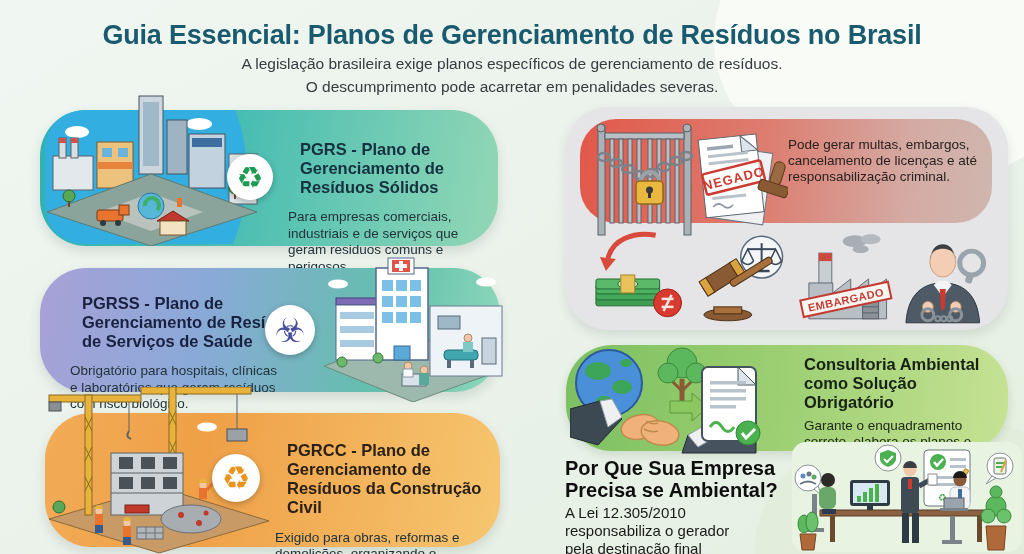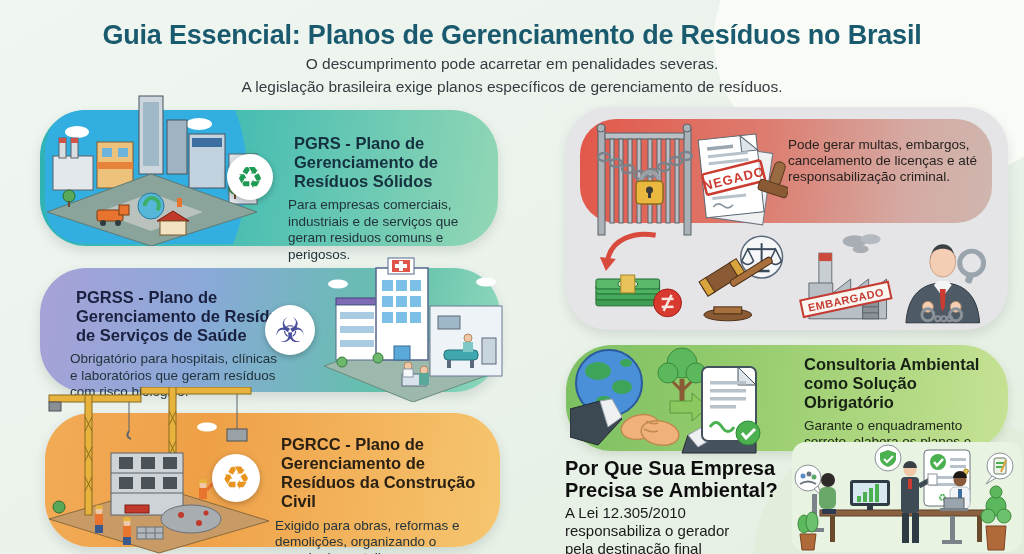--- a/index.html
+++ b/index.html
@@ -19,21 +19,21 @@
   .card-pgrss{left:40px;top:268px;width:460px;height:124px;
      background:linear-gradient(100deg,#a8a1d7 0%,#8aa9d8 35%,#62c0ab 75%,#90d9bd 100%);}
   .card-pgrcc{left:45px;top:413px;width:455px;height:134px;
      background:linear-gradient(100deg,#f2ab56 0%,#efa047 35%,#f6c670 100%);}
   .icon-circle{position:absolute;background:#fff;border-radius:50%;
      box-shadow:0 2px 6px rgba(0,0,0,0.25);display:flex;align-items:center;justify-content:center;}
   .ic1{left:187px;top:44px;width:46px;height:46px;font-size:30px;color:#1f9a52;}
   .ic2{left:225px;top:37px;width:50px;height:50px;font-size:34px;color:#4a4f9c;}
   .ic3{left:167px;top:41px;width:48px;height:48px;font-size:32px;color:#e8941f;}
   .card-text{position:absolute;}
-  .card-text h3{margin:6px;font-size:16.5px;font-weight:700;color:#15303e;line-height:1.16;}
+  .card-text h3{margin:12px;font-size:16.5px;font-weight:700;color:#15303e;line-height:1.16;}
   .card-text p{margin:6px 0 0 0;font-size:13.5px;color:#22333b;line-height:1.22;}
   .t1{left:248px;top:18px;width:202px;}
   .t1 h3{width:200px;} .t1 p{width:192px;}
   .t2{left:30px;top:14px;width:232px;}
   .t2 h3{width:226px;color:#1a2140;} .t2 p{width:212px;}
   .t3{left:230px;top:16px;width:214px;}
   .t3 h3{width:212px;color:#2a2014;} .t3 p{width:188px;}
   .svg-abs{position:absolute;}
   .risk-panel{position:absolute;left:566px;top:107px;width:442px;height:223px;
      border-radius:42px;background:#e5e4e7;box-shadow:0 5px 12px rgba(40,50,60,0.12);}
@@ -57,22 +57,22 @@
 </style>
 </head>
 <body>
 
 <div class="page">
   <div class="blob-tr"></div>
   <div class="blob-br"></div>
 
   <div class="header">
     <h1>Guia Essencial: Planos de Gerenciamento de Resíduos no Brasil</h1>
+    <p>A legislação brasileira exige planos específicos de gerenciamento de resíduos.</p>
     <p>O descumprimento pode acarretar em penalidades severas.</p>
-    <p>A legislação brasileira exige planos específicos de gerenciamento de resíduos.</p>
   </div>
 
   <section class="card card-pgrs">
     <svg class="svg-abs" style="left:-1px;top:-16px" width="232" height="152" viewBox="0 0 232 152">
       <path d="M48,16 L196,16 C212,56 212,104 194,150 L48,150 C22,150 6,134 6,108 L6,58 C6,32 22,16 48,16 Z" fill="#33aee0"></path>
       <ellipse cx="38" cy="38" rx="12" ry="6" fill="#fff"></ellipse>
       <ellipse cx="160" cy="30" rx="13" ry="6" fill="#fff"></ellipse>
       <rect x="100" y="2" width="24" height="78" fill="#cdd6dd" stroke="#44525e"></rect>
       <rect x="104" y="8" width="16" height="64" fill="#9fb9c8"></rect>
       <rect x="128" y="26" width="20" height="54" fill="#9fb3c2" stroke="#44525e"></rect>

